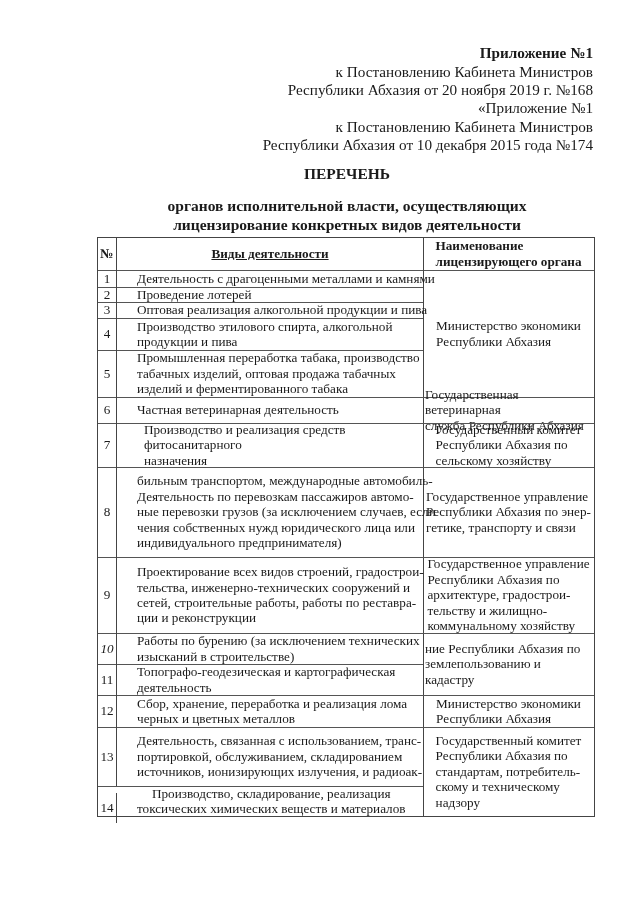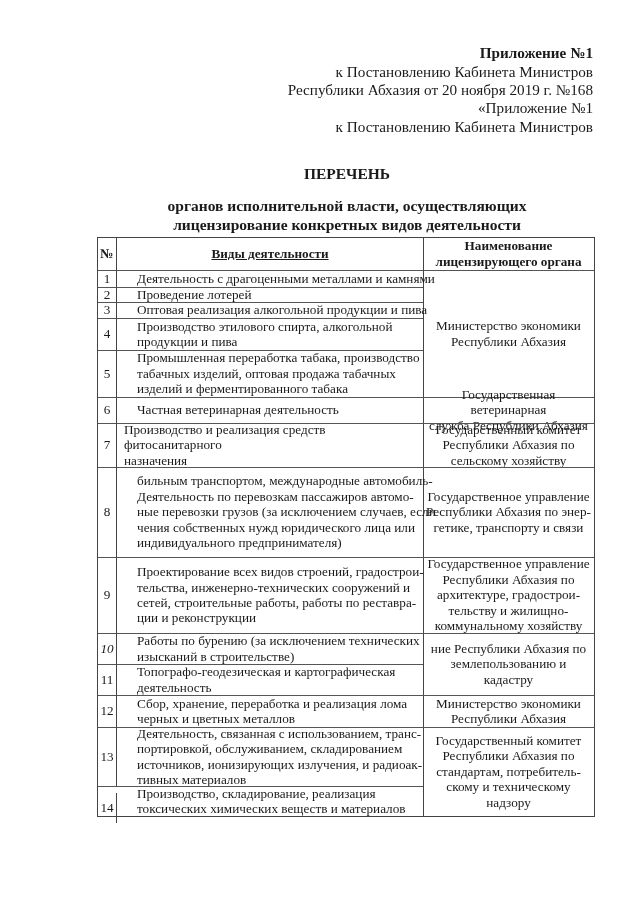--- a/index.html
+++ b/index.html
@@ -12,37 +12,38 @@
   #hdr1 { top: 33px; margin-top: 11px; }
   #hdr2 { top: 99px; }
   .title { position: absolute; left: 0; width: 694px; text-align: center; font-weight: bold; white-space: nowrap; }
   #doc-title { top: 165px; font-size: 15.5px; }
   #doc-subtitle { top: 196px; font-size: 15.5px; line-height: 19px; }
 
   .tbl { position: absolute; left: 97px; top: 237px; width: 498px; height: 580px; border: 1px solid #444; box-sizing: border-box; }
   .cell { position: absolute; box-sizing: border-box; display: flex; align-items: center; font-size: 13.2px; line-height: 15.4px; }
   .num { justify-content: center; text-align: center; border-right: 1px solid #444; }
   .act { padding-left: 4px; padding-right: 2px; margin-left: 16px; }
-  .org { justify-content: center; text-align: center; padding: 0 2px; }
+  .org { justify-content: center; padding: 0 2px; }
   .hline { position: absolute; height: 0; border-top: 1px solid #555; }
   .vline { position: absolute; width: 0; border-left: 1px solid #444; }
   .th { font-weight: bold; font-size: 13.2px; }
 </style>
 </head>
 <body>
 
 <div class="hdr" id="hdr1">
   <div class="bold">Приложение №1</div>
   <div>к Постановлению Кабинета Министров</div>
   <div>Республики Абхазия от 20 ноября 2019 г. №168</div>
 </div>
 
 <div class="hdr" id="hdr2">
   <div>«Приложение №1</div>
   <div>к Постановлению Кабинета Министров</div>
+  <div>Республики Абхазия от 10 декабря 2015 года №174</div>
 </div>
 
 <div class="title" id="doc-title">ПЕРЕЧЕНЬ</div>
 <div class="title" id="doc-subtitle">
   <div>органов исполнительной власти, осуществляющих</div>
   <div>лицензирование конкретных видов деятельности</div>
 </div>
 
 <div class="tbl" id="tbl">
     <div class="cell num th" style="left: 0px; top: 0px; width: 19px; height: 32px;">№</div>
@@ -107,21 +108,21 @@
       <div class="cell num" style="left: 0px; top: 159px; width: 19px; height: 26px;">6</div>
       <div class="cell act" style="left: 19px; top: 159px; width: 306px; height: 26px;">
         <div>
           <div>Частная ветеринарная деятельность</div>
         </div>
       </div>
     </div>
     <div class="hline" style="left: 0px; width: 325px; top: 185px;"></div>
     <div>
       <div class="cell num" style="left: 0px; top: 185px; width: 19px; height: 44px;">7</div>
-      <div class="cell act" style="left: 6px; top: 185px; width: 306px; height: 44px;">
+      <div class="cell act" style="left: 26px; top: 185px; width: 306px; height: 44px;">
         <div>
           <div>Производство и реализация средств фитосанитарного</div>
           <div>назначения</div>
         </div>
       </div>
     </div>
     <div class="hline" style="left: 0px; width: 325px; top: 229px;"></div>
     <div>
       <div class="cell num" style="left: 0px; top: 229px; width: 19px; height: 90px;">8</div>
       <div class="cell act" style="left: 19px; top: 229px; width: 306px; height: 90px;">
@@ -177,28 +178,27 @@
       </div>
     </div>
     <div class="hline" style="left: 0px; width: 325px; top: 489px;"></div>
     <div>
       <div class="cell num" style="left: 0px; top: 489px; width: 19px; height: 59px;">13</div>
       <div class="cell act" style="left: 19px; top: 489px; width: 306px; height: 59px;">
         <div>
           <div>Деятельность, связанная с использованием, транс-</div>
           <div>портировкой, обслуживанием, складированием</div>
           <div>источников, ионизирующих излучения, и радиоак-</div>
-          <div>тивных материалов</div>
         </div>
       </div>
     </div>
     <div class="hline" style="left: 0px; width: 325px; top: 548px;"></div>
     <div>
       <div class="cell num" style="left: 0px; top: 548px; width: 19px; height: 30px; margin-top: 7px;">14</div>
-      <div class="cell act" style="left: 19px; top: 548px; width: 306px; height: 30px;">
+      <div class="cell act" style="left: 19px; top: 548px; width: 306px; height: 30px; text-align: center;">
         <div>
           <div>Производство, складирование, реализация</div>
           <div>токсических химических веществ и материалов</div>
         </div>
       </div>
     </div>
     <div class="cell org" style="left: 325px; top: 32px; width: 171px; height: 127px;">
       <div>
         <div>Министерство экономики</div>
         <div>Республики Абхазия</div>

